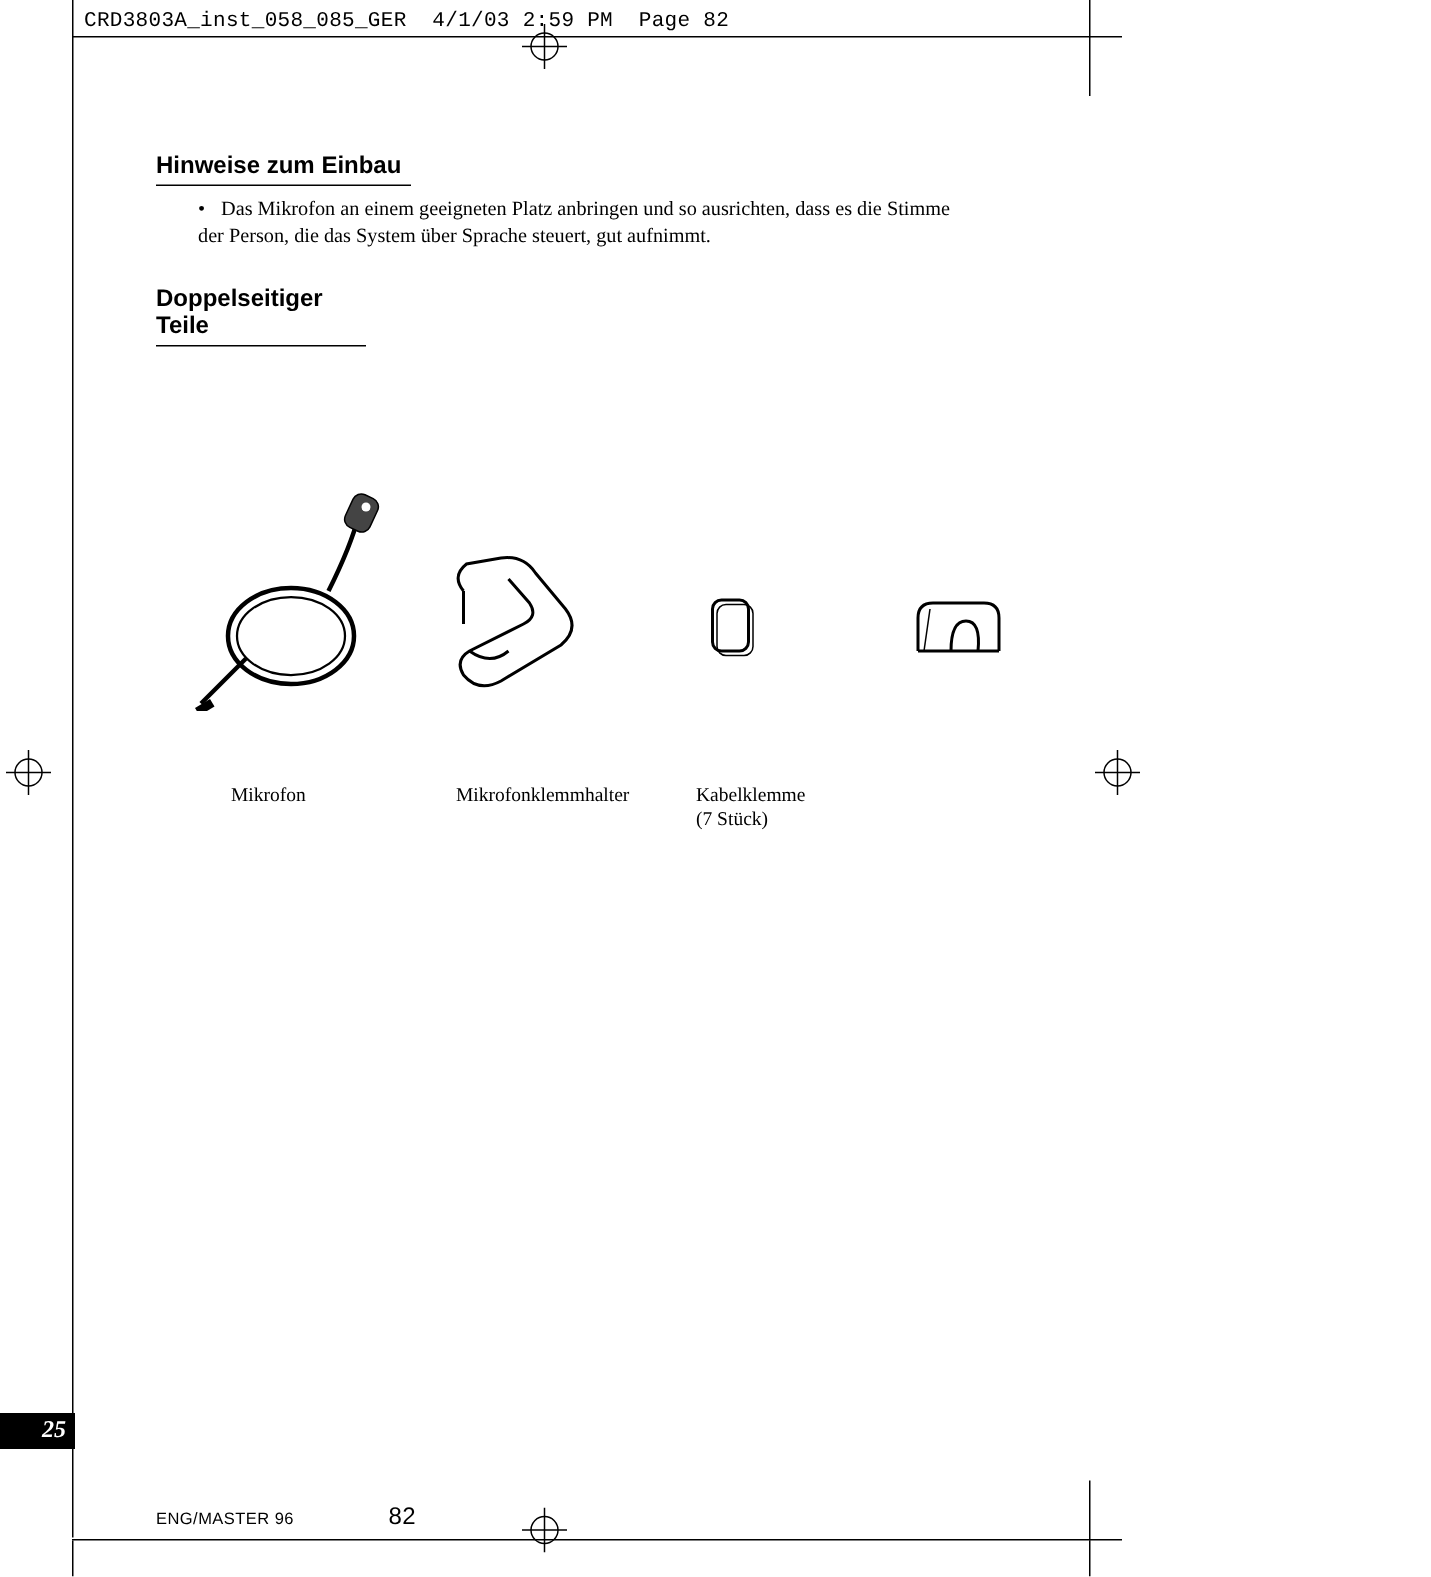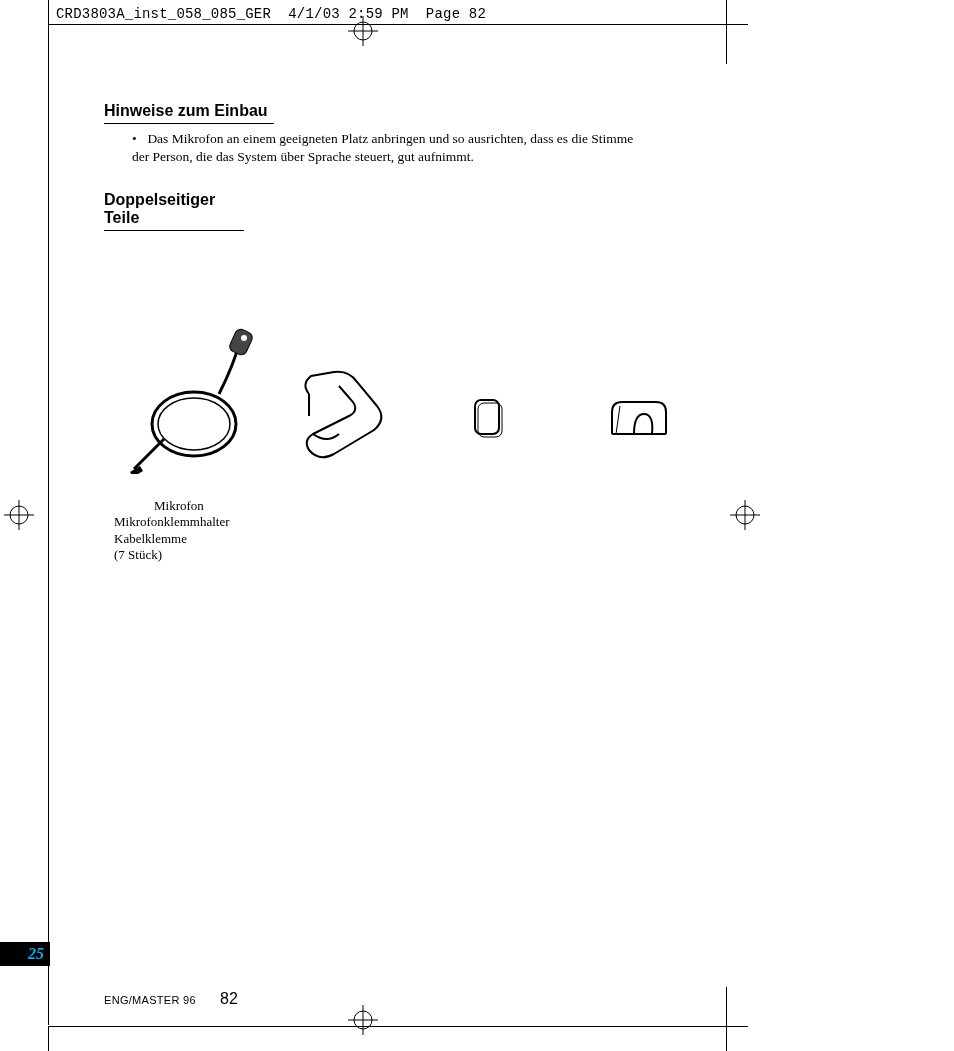--- a/index.html
+++ b/index.html
@@ -126,57 +126,56 @@
     align-items: flex-end;
     height: 180px;
   }
   .parts-cell {
     flex: 0 0 auto;
     text-align: center;
   }
   .parts-cell svg { display:block; margin:0 auto; }
   .parts-labels {
     display: flex;
-    margin-top: 24px;
+    margin-top: 48px;
     font-size: 13px;
-    flex-direction: column;
   }
   .parts-labels > div {
     line-height: 1.25;
   }
 
   
   .side-tab {
     position: absolute;
     left: 0;
     top: 942px;
     width: 50px;
     height: 24px;
     background: #000;
-    color: #0ea5e9;
+    color: #ffffff;
     font-family: "Times New Roman", Times, serif;
     font-style: italic;
     font-weight: bold;
     font-size: 16px;
     text-align: right;
     padding-right: 6px;
     box-sizing: border-box;
     line-height: 24px;
   }
 
   .footer {
     position: absolute;
     left: 104px;
-    bottom: 43px;
+    bottom: 30px;
     font-size: 11px;
     font-family: Arial, Helvetica, sans-serif;
     letter-spacing: 0.3px;
     display: flex;
     align-items: baseline;
-    gap: 24px;
+    gap: 63px;
   }
   .page-no {
     font-family: "Helvetica Neue", Arial, sans-serif;
     font-size: 16px;
   }
 </style>
 </head>
 <body>
 
 <div class="page">

